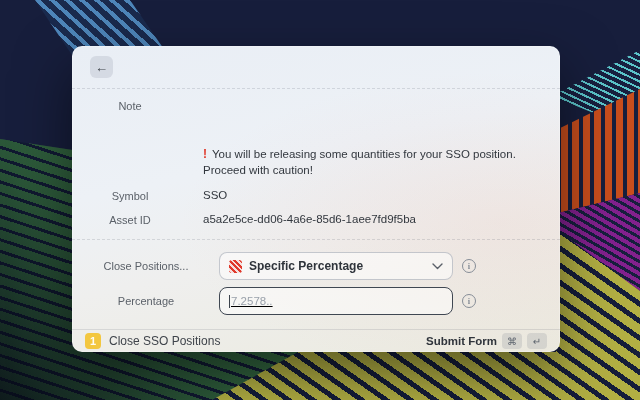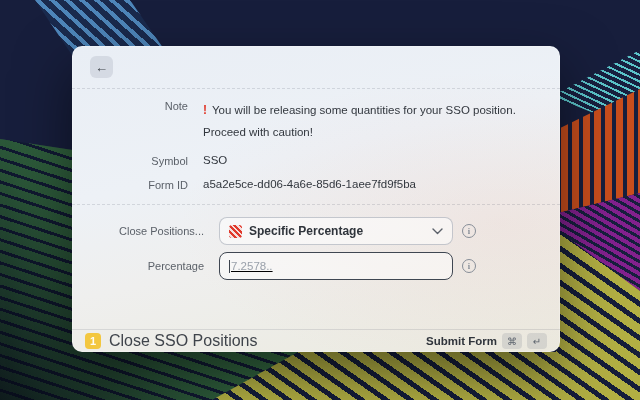--- a/index.html
+++ b/index.html
@@ -33,23 +33,23 @@
     box-shadow:0 22px 55px rgba(0,0,0,.5),0 0 0 1px rgba(255,255,255,.25) inset;}
 
   .win-header{height:43px;flex:none;display:flex;align-items:center;padding:0 18px;
     border-bottom:1px dashed rgba(40,50,70,.14);}
   .back-btn{width:23px;height:22px;border-radius:6px;background:rgba(110,120,140,.17);
     display:flex;align-items:center;justify-content:center;font-size:13px;font-weight:700;
     color:#3c4148;cursor:pointer;}
 
   .content{flex:1;padding-top:10px;}
   .row{display:grid;grid-template-columns:116px 1fr;column-gap:15px;margin-bottom:11px;}
-  .row-label{text-align:right;font-size:11px;color:#5b6169;padding-top:1px;}
+  .row-label{text-align:center;font-size:11px;color:#5b6169;padding-top:1px;}
   .row-value{font-size:11.5px;color:#32373e;font-weight:500;}
-  .note-value{width:326px;line-height:22px;}
+  .note-value{width:326px;line-height:16px;margin-top:47px;}
   .warn-icon{color:#e0392b;font-weight:900;font-size:12px;margin-right:5px;}
 
   .sect-divider{border-top:1px dashed rgba(40,50,70,.14);margin-top:13px;padding-top:12px;}
   .row-field{align-items:center;margin-bottom:7px;padding-left:16px;}
   .row-field .row-label{padding-top:0;align-self:center;}
   .field-wrap{display:flex;align-items:center;gap:9px;}
   .control{width:234px;height:28px;border-radius:8px;display:flex;align-items:center;
     padding:0 9px;gap:7px;background:rgba(255,255,255,.55);}
   .dropdown{border:1px solid rgba(110,120,140,.38);cursor:pointer;}
   .dropdown-text{font-size:12px;font-weight:600;color:#2f343b;}
@@ -64,21 +64,21 @@
   .info{width:14px;height:14px;border-radius:50%;border:1.2px solid #868d97;color:#868d97;
     display:flex;align-items:center;justify-content:center;font-size:8.5px;font-weight:700;
     font-family:"Liberation Serif",serif;flex:none;}
 
   .win-footer{flex:none;height:23px;margin-top:auto;display:flex;align-items:center;
     gap:8px;padding:0 13px;border-top:1px solid rgba(40,50,70,.12);margin-bottom:0;
     height:23px;}
   .ext-icon{width:16px;height:16px;border-radius:4px;background:#f3c73f;flex:none;
     display:flex;align-items:center;justify-content:center;color:#fffdf4;
     font-size:11px;font-weight:800;}
-  .cmd-title{font-size:16px;color:#3f444b;font-weight:500;}
+  .cmd-title{font-size:12px;color:#3f444b;font-weight:500;}
   .footer-right{margin-left:auto;display:flex;align-items:center;gap:5px;}
   .submit-label{font-size:11.5px;font-weight:700;color:#2f343b;cursor:pointer;}
   .key{min-width:20px;height:16px;border-radius:4px;background:rgba(110,118,132,.18);
     display:flex;align-items:center;justify-content:center;font-size:10px;color:#5d646e;
     padding:0 3px;}
 </style>
 </head>
 <body>
 
 <div class="stage">
@@ -104,21 +104,21 @@
         <div class="row-label">Note</div>
         <div class="row-value note-value"><span class="warn-icon">!</span><span>You will be releasing some quantities for your SSO position. Proceed with caution!</span></div>
       </div>
 
       <div class="row">
         <div class="row-label">Symbol</div>
         <div class="row-value">SSO</div>
       </div>
 
       <div class="row">
-        <div class="row-label">Form ID</div>
+        <div class="row-label">Asset ID</div>
         <div class="row-value">a5a2e5ce-dd06-4a6e-85d6-1aee7fd9f5ba</div>
       </div>
 
 
       <div class="sect-divider">
 
         <div class="row row-field">
           <div class="row-label">Close Positions...</div>
           <div class="field-wrap">
             <div class="control dropdown">

